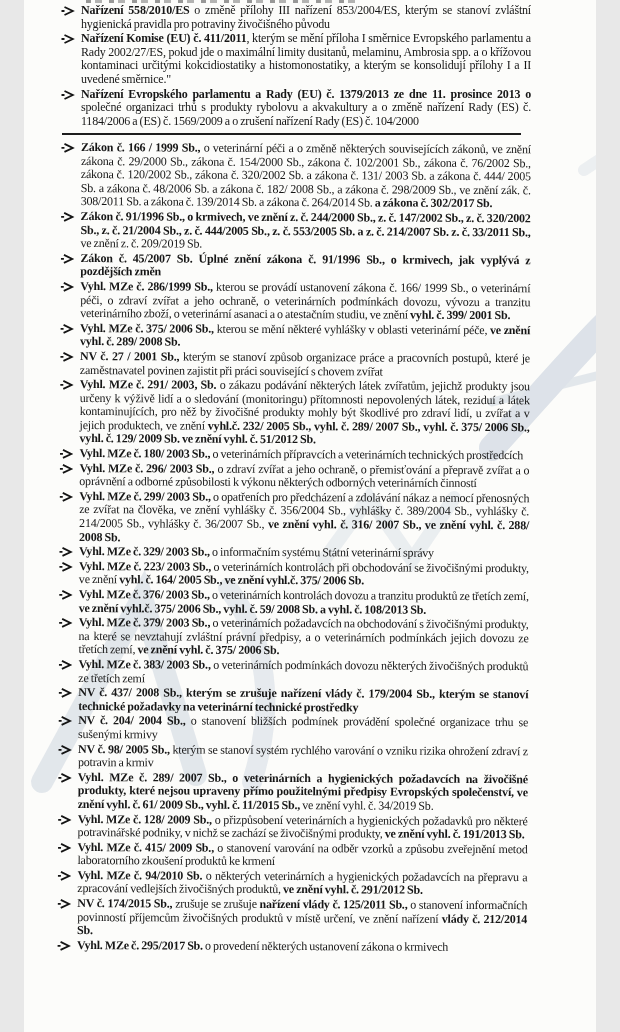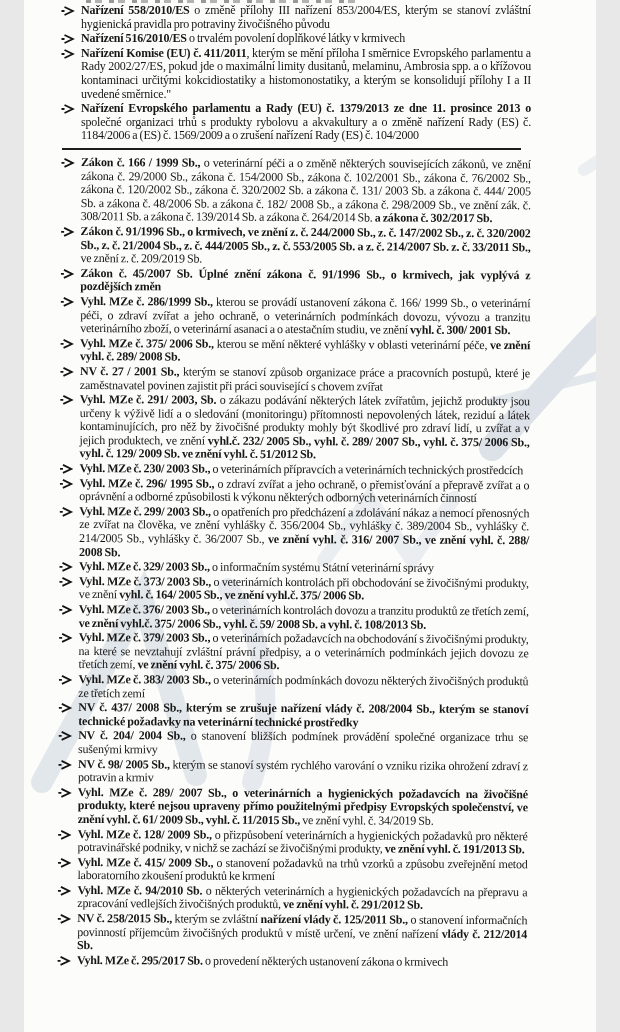--- a/index.html
+++ b/index.html
@@ -68,100 +68,97 @@
   <div class="top-fragment"></div>
 
   <div class="doc">
 
     <ul class="reglist sec1">
         <li><span class="marker"><svg width="14" height="10" viewBox="0 0 14 10">
               <path d="M0.5 5 H3.5 M3.5 1 L11.8 5 L3.5 9" fill="none" stroke="#151515" stroke-width="1.8" stroke-linejoin="miter"></path>
             </svg></span><span class="seg-b">Nařízení 558/2010/ES</span><span class="seg-r"> o změně přílohy III nařízení 853/2004/ES, kterým se stanoví zvláštní hygienická pravidla pro potraviny živočišného původu</span></li>
         <li><span class="marker"><svg width="14" height="10" viewBox="0 0 14 10">
               <path d="M0.5 5 H3.5 M3.5 1 L11.8 5 L3.5 9" fill="none" stroke="#151515" stroke-width="1.8" stroke-linejoin="miter"></path>
-            </svg></span><span class="seg-b">Nařízení 516/2010/ES</span><span class="seg-r"> o trvalém povolení doplňkové látky v krmivech</span></li>
-        <li><span class="marker"><svg width="14" height="10" viewBox="0 0 14 10">
-              <path d="M0.5 5 H3.5 M3.5 1 L11.8 5 L3.5 9" fill="none" stroke="#151515" stroke-width="1.8" stroke-linejoin="miter"></path>
             </svg></span><span class="seg-b">Nařízení Komise (EU) č. 411/2011</span><span class="seg-r">, kterým se mění příloha I směrnice Evropského parlamentu a Rady 2002/27/ES, pokud jde o maximální limity dusitanů, melaminu, Ambrosia spp. a o křížovou kontaminaci určitými kokcidiostatiky a histomonostatiky, a kterým se konsolidují přílohy I a II uvedené směrnice."</span></li>
         <li><span class="marker"><svg width="14" height="10" viewBox="0 0 14 10">
               <path d="M0.5 5 H3.5 M3.5 1 L11.8 5 L3.5 9" fill="none" stroke="#151515" stroke-width="1.8" stroke-linejoin="miter"></path>
             </svg></span><span class="seg-b">Nařízení Evropského parlamentu a Rady (EU) č. 1379/2013 ze dne 11. prosince 2013 o</span><span class="seg-r"> společné organizaci trhů s produkty rybolovu a akvakultury a o změně nařízení Rady (ES) č. 1184/2006 a (ES) č. 1569/2009 a o zrušení nařízení Rady (ES) č. 104/2000</span></li>
       </ul>
 
     <hr class="divider">
 
     <ul class="reglist sec2">
         <li><span class="marker"><svg width="14" height="10" viewBox="0 0 14 10">
               <path d="M0.5 5 H3.5 M3.5 1 L11.8 5 L3.5 9" fill="none" stroke="#151515" stroke-width="1.8" stroke-linejoin="miter"></path>
             </svg></span><span class="seg-b">Zákon č. 166 / 1999 Sb.,</span><span class="seg-r"> o veterinární péči a o změně některých souvisejících zákonů, ve znění zákona č. 29/2000 Sb., zákona č. 154/2000 Sb., zákona č. 102/2001 Sb., zákona č. 76/2002 Sb., zákona č. 120/2002 Sb., zákona č. 320/2002 Sb. a zákona č. 131/ 2003 Sb. a zákona č. 444/ 2005 Sb. a zákona č. 48/2006 Sb. a zákona č. 182/ 2008 Sb., a zákona č. 298/2009 Sb., ve znění zák. č. 308/2011 Sb. a zákona č. 139/2014 Sb. a zákona č. 264/2014 Sb. </span><span class="seg-b">a zákona č. 302/2017 Sb.</span></li>
         <li><span class="marker"><svg width="14" height="10" viewBox="0 0 14 10">
               <path d="M0.5 5 H3.5 M3.5 1 L11.8 5 L3.5 9" fill="none" stroke="#151515" stroke-width="1.8" stroke-linejoin="miter"></path>
             </svg></span><span class="seg-b">Zákon č. 91/1996 Sb., o krmivech, ve znění z. č. 244/2000 Sb., z. č. 147/2002 Sb., z. č. 320/2002 Sb., z. č. 21/2004 Sb., z. č. 444/2005 Sb., z. č. 553/2005 Sb. a z. č. 214/2007 Sb. z. č. 33/2011 Sb.,</span><span class="seg-r"> ve znění z. č. 209/2019 Sb.</span></li>
         <li><span class="marker"><svg width="14" height="10" viewBox="0 0 14 10">
               <path d="M0.5 5 H3.5 M3.5 1 L11.8 5 L3.5 9" fill="none" stroke="#151515" stroke-width="1.8" stroke-linejoin="miter"></path>
             </svg></span><span class="seg-b">Zákon č. 45/2007 Sb. Úplné znění zákona č. 91/1996 Sb., o krmivech, jak vyplývá z pozdějších změn</span></li>
         <li><span class="marker"><svg width="14" height="10" viewBox="0 0 14 10">
               <path d="M0.5 5 H3.5 M3.5 1 L11.8 5 L3.5 9" fill="none" stroke="#151515" stroke-width="1.8" stroke-linejoin="miter"></path>
-            </svg></span><span class="seg-b">Vyhl. MZe č. 286/1999 Sb.,</span><span class="seg-r"> kterou se provádí ustanovení zákona č. 166/ 1999 Sb., o veterinární péči, o zdraví zvířat a jeho ochraně, o veterinárních podmínkách dovozu, vývozu a tranzitu veterinárního zboží, o veterinární asanaci a o atestačním studiu, ve znění </span><span class="seg-b">vyhl. č. 300/ 2001 Sb.</span></li>
+            </svg></span><span class="seg-b">Vyhl. MZe č. 286/1999 Sb.,</span><span class="seg-r"> kterou se provádí ustanovení zákona č. 166/ 1999 Sb., o veterinární péči, o zdraví zvířat a jeho ochraně, o veterinárních podmínkách dovozu, vývozu a tranzitu veterinárního zboží, o veterinární asanaci a o atestačním studiu, ve znění </span><span class="seg-b">vyhl. č. 399/ 2001 Sb.</span></li>
         <li><span class="marker"><svg width="14" height="10" viewBox="0 0 14 10">
               <path d="M0.5 5 H3.5 M3.5 1 L11.8 5 L3.5 9" fill="none" stroke="#151515" stroke-width="1.8" stroke-linejoin="miter"></path>
             </svg></span><span class="seg-b">Vyhl. MZe č. 375/ 2006 Sb.,</span><span class="seg-r"> kterou se mění některé vyhlášky v oblasti veterinární péče, </span><span class="seg-b">ve znění vyhl. č. 289/ 2008 Sb.</span></li>
         <li><span class="marker"><svg width="14" height="10" viewBox="0 0 14 10">
               <path d="M0.5 5 H3.5 M3.5 1 L11.8 5 L3.5 9" fill="none" stroke="#151515" stroke-width="1.8" stroke-linejoin="miter"></path>
             </svg></span><span class="seg-b">NV č. 27 / 2001 Sb.,</span><span class="seg-r"> kterým se stanoví způsob organizace práce a pracovních postupů, které je zaměstnavatel povinen zajistit při práci související s chovem zvířat</span></li>
         <li><span class="marker"><svg width="14" height="10" viewBox="0 0 14 10">
               <path d="M0.5 5 H3.5 M3.5 1 L11.8 5 L3.5 9" fill="none" stroke="#151515" stroke-width="1.8" stroke-linejoin="miter"></path>
             </svg></span><span class="seg-b">Vyhl. MZe č. 291/ 2003, Sb.</span><span class="seg-r"> o zákazu podávání některých látek zvířatům, jejichž produkty jsou určeny k výživě lidí a o sledování (monitoringu) přítomnosti nepovolených látek, reziduí a látek kontaminujících, pro něž by živočišné produkty mohly být škodlivé pro zdraví lidí, u zvířat a v jejich produktech, ve znění </span><span class="seg-b">vyhl.č. 232/ 2005 Sb., vyhl. č. 289/ 2007 Sb., vyhl. č. 375/ 2006 Sb., vyhl. č. 129/ 2009 Sb. ve znění vyhl. č. 51/2012 Sb.</span></li>
         <li><span class="marker"><svg width="14" height="10" viewBox="0 0 14 10">
               <path d="M0.5 5 H3.5 M3.5 1 L11.8 5 L3.5 9" fill="none" stroke="#151515" stroke-width="1.8" stroke-linejoin="miter"></path>
-            </svg></span><span class="seg-b">Vyhl. MZe č. 230/ 2003 Sb.,</span><span class="seg-r"> o veterinárních přípravcích a veterinárních technických prostředcích</span></li>
+            </svg></span><span class="seg-b">Vyhl. MZe č. 180/ 2003 Sb.,</span><span class="seg-r"> o veterinárních přípravcích a veterinárních technických prostředcích</span></li>
         <li><span class="marker"><svg width="14" height="10" viewBox="0 0 14 10">
               <path d="M0.5 5 H3.5 M3.5 1 L11.8 5 L3.5 9" fill="none" stroke="#151515" stroke-width="1.8" stroke-linejoin="miter"></path>
-            </svg></span><span class="seg-b">Vyhl. MZe č. 296/ 1995 Sb.,</span><span class="seg-r"> o zdraví zvířat a jeho ochraně, o přemisťování a přepravě zvířat a o oprávnění a odborné způsobilosti k výkonu některých odborných veterinárních činností</span></li>
+            </svg></span><span class="seg-b">Vyhl. MZe č. 296/ 2003 Sb.,</span><span class="seg-r"> o zdraví zvířat a jeho ochraně, o přemisťování a přepravě zvířat a o oprávnění a odborné způsobilosti k výkonu některých odborných veterinárních činností</span></li>
         <li><span class="marker"><svg width="14" height="10" viewBox="0 0 14 10">
               <path d="M0.5 5 H3.5 M3.5 1 L11.8 5 L3.5 9" fill="none" stroke="#151515" stroke-width="1.8" stroke-linejoin="miter"></path>
             </svg></span><span class="seg-b">Vyhl. MZe č. 299/ 2003 Sb.,</span><span class="seg-r"> o opatřeních pro předcházení a zdolávání nákaz a nemocí přenosných ze zvířat na člověka, ve znění vyhlášky č. 356/2004 Sb., vyhlášky č. 389/2004 Sb., vyhlášky č. 214/2005 Sb., vyhlášky č. 36/2007 Sb., </span><span class="seg-b">ve znění vyhl. č. 316/ 2007 Sb., ve znění vyhl. č. 288/ 2008 Sb.</span></li>
         <li><span class="marker"><svg width="14" height="10" viewBox="0 0 14 10">
               <path d="M0.5 5 H3.5 M3.5 1 L11.8 5 L3.5 9" fill="none" stroke="#151515" stroke-width="1.8" stroke-linejoin="miter"></path>
             </svg></span><span class="seg-b">Vyhl. MZe č. 329/ 2003 Sb.,</span><span class="seg-r"> o informačním systému Státní veterinární správy</span></li>
         <li><span class="marker"><svg width="14" height="10" viewBox="0 0 14 10">
               <path d="M0.5 5 H3.5 M3.5 1 L11.8 5 L3.5 9" fill="none" stroke="#151515" stroke-width="1.8" stroke-linejoin="miter"></path>
-            </svg></span><span class="seg-b">Vyhl. MZe č. 373/ 2003 Sb.,</span><span class="seg-r"> o veterinárních kontrolách při obchodování se živočišnými produkty, ve znění </span><span class="seg-b">vyhl. č. 164/ 2005 Sb., ve znění vyhl.č. 375/ 2006 Sb.</span></li>
+            </svg></span><span class="seg-b">Vyhl. MZe č. 223/ 2003 Sb.,</span><span class="seg-r"> o veterinárních kontrolách při obchodování se živočišnými produkty, ve znění </span><span class="seg-b">vyhl. č. 164/ 2005 Sb., ve znění vyhl.č. 375/ 2006 Sb.</span></li>
         <li><span class="marker"><svg width="14" height="10" viewBox="0 0 14 10">
               <path d="M0.5 5 H3.5 M3.5 1 L11.8 5 L3.5 9" fill="none" stroke="#151515" stroke-width="1.8" stroke-linejoin="miter"></path>
             </svg></span><span class="seg-b">Vyhl. MZe č. 376/ 2003 Sb.,</span><span class="seg-r"> o veterinárních kontrolách dovozu a tranzitu produktů ze třetích zemí, </span><span class="seg-b">ve znění vyhl.č. 375/ 2006 Sb., vyhl. č. 59/ 2008 Sb. a vyhl. č. 108/2013 Sb.</span></li>
         <li><span class="marker"><svg width="14" height="10" viewBox="0 0 14 10">
               <path d="M0.5 5 H3.5 M3.5 1 L11.8 5 L3.5 9" fill="none" stroke="#151515" stroke-width="1.8" stroke-linejoin="miter"></path>
             </svg></span><span class="seg-b">Vyhl. MZe č. 379/ 2003 Sb.,</span><span class="seg-r"> o veterinárních požadavcích na obchodování s živočišnými produkty, na které se nevztahují zvláštní právní předpisy, a o veterinárních podmínkách jejich dovozu ze třetích zemí, </span><span class="seg-b">ve znění vyhl. č. 375/ 2006 Sb.</span></li>
         <li><span class="marker"><svg width="14" height="10" viewBox="0 0 14 10">
               <path d="M0.5 5 H3.5 M3.5 1 L11.8 5 L3.5 9" fill="none" stroke="#151515" stroke-width="1.8" stroke-linejoin="miter"></path>
             </svg></span><span class="seg-b">Vyhl. MZe č. 383/ 2003 Sb.,</span><span class="seg-r"> o veterinárních podmínkách dovozu některých živočišných produktů ze třetích zemí</span></li>
         <li><span class="marker"><svg width="14" height="10" viewBox="0 0 14 10">
               <path d="M0.5 5 H3.5 M3.5 1 L11.8 5 L3.5 9" fill="none" stroke="#151515" stroke-width="1.8" stroke-linejoin="miter"></path>
-            </svg></span><span class="seg-b">NV č. 437/ 2008 Sb., kterým se zrušuje nařízení vlády č. 208/2004 Sb., kterým se stanoví technické požadavky na veterinární technické prostředky</span></li>
+            </svg></span><span class="seg-b">NV č. 437/ 2008 Sb., kterým se zrušuje nařízení vlády č. 179/2004 Sb., kterým se stanoví technické požadavky na veterinární technické prostředky</span></li>
         <li><span class="marker"><svg width="14" height="10" viewBox="0 0 14 10">
               <path d="M0.5 5 H3.5 M3.5 1 L11.8 5 L3.5 9" fill="none" stroke="#151515" stroke-width="1.8" stroke-linejoin="miter"></path>
             </svg></span><span class="seg-b">NV č. 204/ 2004 Sb.,</span><span class="seg-r"> o stanovení bližších podmínek provádění společné organizace trhu se sušenými krmivy</span></li>
         <li><span class="marker"><svg width="14" height="10" viewBox="0 0 14 10">
               <path d="M0.5 5 H3.5 M3.5 1 L11.8 5 L3.5 9" fill="none" stroke="#151515" stroke-width="1.8" stroke-linejoin="miter"></path>
             </svg></span><span class="seg-b">NV č. 98/ 2005 Sb.,</span><span class="seg-r"> kterým se stanoví systém rychlého varování o vzniku rizika ohrožení zdraví z potravin a krmiv</span></li>
         <li><span class="marker"><svg width="14" height="10" viewBox="0 0 14 10">
               <path d="M0.5 5 H3.5 M3.5 1 L11.8 5 L3.5 9" fill="none" stroke="#151515" stroke-width="1.8" stroke-linejoin="miter"></path>
             </svg></span><span class="seg-b">Vyhl. MZe č. 289/ 2007 Sb., o veterinárních a hygienických požadavcích na živočišné produkty, které nejsou upraveny přímo použitelnými předpisy Evropských společenství, ve znění vyhl. č. 61/ 2009 Sb., vyhl. č. 11/2015 Sb.,</span><span class="seg-r"> ve znění vyhl. č. 34/2019 Sb.</span></li>
         <li><span class="marker"><svg width="14" height="10" viewBox="0 0 14 10">
               <path d="M0.5 5 H3.5 M3.5 1 L11.8 5 L3.5 9" fill="none" stroke="#151515" stroke-width="1.8" stroke-linejoin="miter"></path>
             </svg></span><span class="seg-b">Vyhl. MZe č. 128/ 2009 Sb.,</span><span class="seg-r"> o přizpůsobení veterinárních a hygienických požadavků pro některé potravinářské podniky, v nichž se zachází se živočišnými produkty, </span><span class="seg-b">ve znění vyhl. č. 191/2013 Sb.</span></li>
         <li><span class="marker"><svg width="14" height="10" viewBox="0 0 14 10">
               <path d="M0.5 5 H3.5 M3.5 1 L11.8 5 L3.5 9" fill="none" stroke="#151515" stroke-width="1.8" stroke-linejoin="miter"></path>
-            </svg></span><span class="seg-b">Vyhl. MZe č. 415/ 2009 Sb.,</span><span class="seg-r"> o stanovení požadavků na trhů vzorků a způsobu zveřejnění metod laboratorního zkoušení produktů ke krmení</span></li>
+            </svg></span><span class="seg-b">Vyhl. MZe č. 415/ 2009 Sb.,</span><span class="seg-r"> o stanovení varování na odběr vzorků a způsobu zveřejnění metod laboratorního zkoušení produktů ke krmení</span></li>
         <li><span class="marker"><svg width="14" height="10" viewBox="0 0 14 10">
               <path d="M0.5 5 H3.5 M3.5 1 L11.8 5 L3.5 9" fill="none" stroke="#151515" stroke-width="1.8" stroke-linejoin="miter"></path>
             </svg></span><span class="seg-b">Vyhl. MZe č. 94/2010 Sb.</span><span class="seg-r"> o některých veterinárních a hygienických požadavcích na přepravu a zpracování vedlejších živočišných produktů, </span><span class="seg-b">ve znění vyhl. č. 291/2012 Sb.</span></li>
         <li><span class="marker"><svg width="14" height="10" viewBox="0 0 14 10">
               <path d="M0.5 5 H3.5 M3.5 1 L11.8 5 L3.5 9" fill="none" stroke="#151515" stroke-width="1.8" stroke-linejoin="miter"></path>
-            </svg></span><span class="seg-b">NV č. 258/2015 Sb.,</span><span class="seg-r"> kterým se zvláštní </span><span class="seg-b">nařízení vlády č. 125/2011 Sb.,</span><span class="seg-r"> o stanovení informačních povinností příjemcům živočišných produktů v místě určení, ve znění nařízení </span><span class="seg-b">vlády č. 212/2014 Sb.</span></li>
+            </svg></span><span class="seg-b">NV č. 174/2015 Sb.,</span><span class="seg-r"> zrušuje se zrušuje </span><span class="seg-b">nařízení vlády č. 125/2011 Sb.,</span><span class="seg-r"> o stanovení informačních povinností příjemcům živočišných produktů v místě určení, ve znění nařízení </span><span class="seg-b">vlády č. 212/2014 Sb.</span></li>
         <li><span class="marker"><svg width="14" height="10" viewBox="0 0 14 10">
               <path d="M0.5 5 H3.5 M3.5 1 L11.8 5 L3.5 9" fill="none" stroke="#151515" stroke-width="1.8" stroke-linejoin="miter"></path>
             </svg></span><span class="seg-b">Vyhl. MZe č. 295/2017 Sb.</span><span class="seg-r"> o provedení některých ustanovení zákona o krmivech</span></li>
       </ul>
 
   </div>
 </div>
 
 </body></html>

